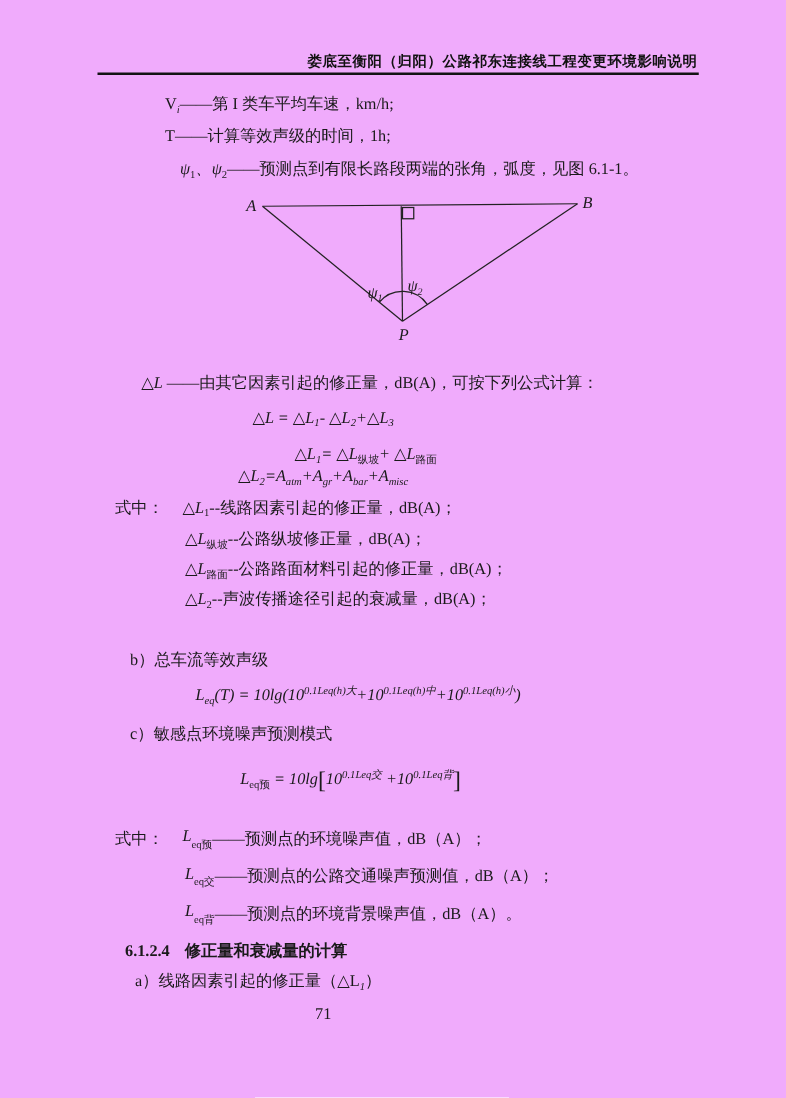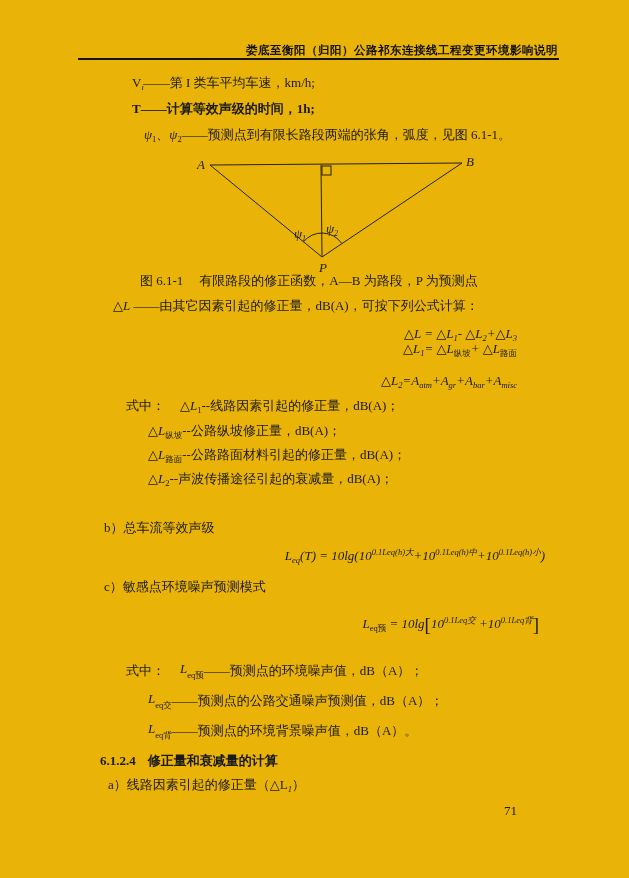--- a/index.html
+++ b/index.html
@@ -1,81 +1,78 @@
 <!DOCTYPE html>
 <html><head>
 <meta charset="utf-8">
 <style>
   html,body{margin:0;padding:0;background:#fff;}
   .page{
-    position:relative;width:629px;height:878px;background:#eab308;
+    position:relative;width:629px;height:878px;background:#f0abfc;
     font-family:"Liberation Serif","DejaVu Serif",serif;color:#1a1a1a;overflow:hidden;
   }
   .abs{position:absolute;white-space:nowrap;line-height:1.15;}
   .t13{font-size:13px;}
   .hdr{font-size:11.5px;font-weight:bold;letter-spacing:.5px;color:#111;}
   .rule{position:absolute;background:#141414;}
   .frm{font-style:italic;}
   .upr{font-style:normal;}
   .sb{font-size:8.5px;vertical-align:-3px;}
   .sp{font-size:8.5px;vertical-align:5px;}
   .brk{font-size:19px;font-style:normal;vertical-align:-3px;}
-  .ctr{left:0;width:517px;text-align:right;}
+  .ctr{left:0;width:517px;text-align:center;}
   .gapcap{margin-right:16px;}
   .gapnum{margin-right:12px;margin-left:16px;}
-  .wlabel{margin-right:15px;margin-left:34px;}
+  .wlabel{margin-right:15px;}
   .symraise{vertical-align:2px;}
   .bold{font-weight:bold;}
   .fig-svg line,.fig-svg path,.fig-svg rect{stroke:#222;stroke-width:1;fill:none;}
   .fig-svg text{font-family:"Liberation Serif","DejaVu Serif",serif;font-style:italic;font-size:13px;fill:#1a1a1a;stroke:none;}
 </style>
 </head>
 <body>
 
 <div class="page">
 
   <div class="abs hdr" style="top:44px;right:71px;">娄底至衡阳（归阳）公路祁东连接线工程变更环境影响说明</div>
   <div class="rule" style="top:58px;left:78px;width:481px;height:2px;"></div>
 
   <div class="abs t13" style="top:76px;left:132px;">
     <span class="upr">V</span><span class="sb frm">i</span><span>——第 I 类车平均车速，km/h;</span>
   </div>
-  <div class="abs t13" style="top:102px;left:132px;font-weight:bold;">
+  <div class="abs t13" style="top:102px;left:132px;">
     <span class="upr">T</span><span>——计算等效声级的时间，1h;</span>
   </div>
   <div class="abs t13" style="top:128px;left:144px;">
     <span class="frm">ψ</span><span class="sb">1</span><span class="frm">、ψ</span><span class="sb">2</span><span>——预测点到有限长路段两端的张角，弧度，见图 6.1-1。</span>
   </div>
 
   <svg class="fig-svg abs" style="top:152px;left:190px;" width="290" height="124" viewBox="0 0 290 124">
     <line x1="20" y1="13" x2="272" y2="11"></line>
     <line x1="131" y1="13" x2="132" y2="105"></line>
     <line x1="20" y1="13" x2="132" y2="105"></line>
     <line x1="272" y1="11" x2="132" y2="105"></line>
     <rect x="132" y="14" width="9" height="9"></rect>
     <path d="M 113.5 89.7 A 24 24 0 0 1 151.8 91.5"></path>
     <text x="15" y="17" text-anchor="end">A</text>
     <text x="276" y="14" text-anchor="start">B</text>
     <text x="133" y="120" text-anchor="middle">P</text>
     <text x="104" y="86" font-size="12"><tspan>ψ</tspan><tspan dy="3" font-size="8">1</tspan></text>
     <text x="136" y="81" font-size="12"><tspan>ψ</tspan><tspan dy="3" font-size="8">2</tspan></text>
   </svg>
 
-  <div class="abs t13" style="top:274px;left:140px;">
-    <span class="gapcap">图 6.1-1</span><span>有限路段的修正函数，A—B 为路段，P 为预测点</span>
-  </div>
 
   <div class="abs t13" style="top:299px;left:113px;">
     <span class="frm">△L</span> <span>——由其它因素引起的修正量，dB(A)，可按下列公式计算：</span>
   </div>
 
   <div class="abs t13 ctr frm" style="top:327px;">
     <span>△L = △L</span><span class="sb">1</span><span>- △L</span><span class="sb">2</span><span>+△L</span><span class="sb">3</span>
   </div>
-  <div class="abs t13 ctr frm" style="top:342px;">
+  <div class="abs t13 ctr frm" style="top:356px;padding-left:34px;">
     <span>△L</span><span class="sb">1</span><span>= △L</span><span class="sb upr">纵坡</span><span>+ △L</span><span class="sb upr">路面</span>
   </div>
   <div class="abs t13 ctr frm" style="top:374px;">
     <span>△L</span><span class="sb">2</span><span>=A</span><span class="sb">atm</span><span>+A</span><span class="sb">gr</span><span>+A</span><span class="sb">bar</span><span>+A</span><span class="sb">misc</span>
   </div>
 
   <div class="abs t13" style="top:399px;left:92px;">
     <span class="wlabel">式中：</span><span class="frm">△L</span><span class="sb">1</span><span>--线路因素引起的修正量，dB(A)；</span>
   </div>
   <div class="abs t13" style="top:424px;left:148px;">

